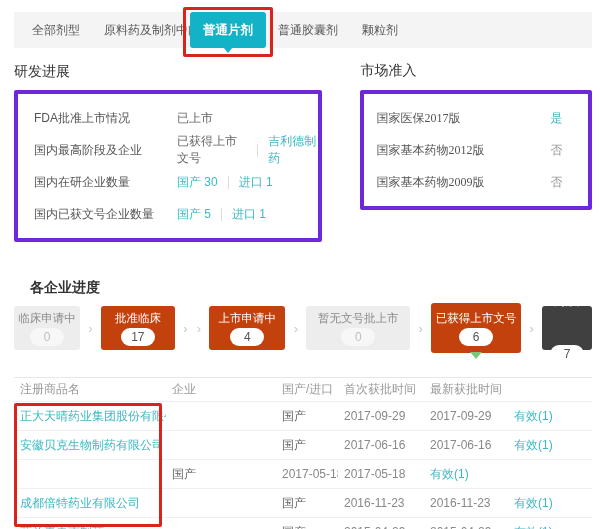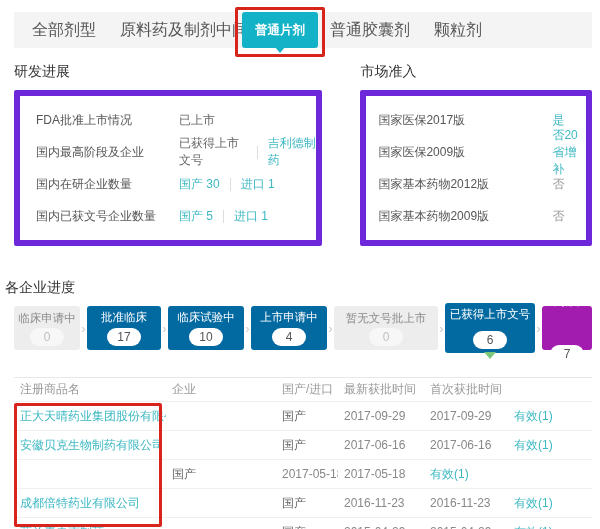--- a/index.html
+++ b/index.html
@@ -3,65 +3,65 @@
 <meta charset="utf-8">
 <style>
   * { margin:0; padding:0; box-sizing:border-box; }
   html,body { background:#fff; }
   body { font-family:"Liberation Sans","DejaVu Sans",sans-serif; }
   .page { position:relative; width:600px; height:529px; background:#fff; overflow:hidden; }
 
   
   .tabbar { position:absolute; top:12px; left:14px; right:8px; height:36px;
             background:#f4f4f4; display:flex; align-items:center; padding-left:6px; }
-  .tab { font-size:16px; color:#555; white-space:nowrap; padding:0 8px; margin:4px 4px; cursor:pointer; }
+  .tab { font-size:12px; color:#555; white-space:nowrap; padding:0 8px; margin:4px 4px; cursor:pointer; }
   .tab-active-wrap { position:relative; margin-left:-34px; z-index:2; }
   .tab-active { position:relative; height:36px; margin:-4px 0; padding:12px 13px;
                 background:#14b2c7; color:#fff; font-size:12.5px; font-weight:bold;
                 display:flex; align-items:center; border-radius:3px; cursor:pointer; }
   .tab-active::after { content:""; position:absolute; left:50%; bottom:-5px; transform:translateX(-50%);
                        border:5px solid transparent; border-top:6px solid #14b2c7; border-bottom:0; }
   .anno { position:absolute; border:3px solid #d7251d; border-radius:2px; z-index:6; pointer-events:none; }
   .anno-tab { top:-9px; bottom:-13px; left:-7px; right:-7px; }
   .anno-table { top:403px; left:14px; width:148px; height:124px; }
 
   
   .panels { position:absolute; top:62px; left:14px; right:8px; display:flex; }
   .col-left { width:309px; margin-right:38px; }
-  .col-right { width:232px; }
+  .col-right { width:232px;font-family:Liberation Serif, serif; }
   .sec-title { font-size:14px; color:#333; height:18px; line-height:18px; }
-  .panel { margin-top:10px; border:6px solid #6d28d9; border-radius:2px; background:#fff; padding:8px 0; }
+  .panel { margin-top:10px; border:4px solid #6d28d9; border-radius:2px; background:#fff; padding:8px 0; }
   .info-row { display:flex; align-items:center; height:32px; font-size:12px; }
   .col-left .info-row { padding-left:16px; }
   .col-right .info-row { padding-left:12px;gap:41px; }
   .info-label { color:#555; }
   .col-left .info-label { width:143px; flex:none; }
   .col-right .info-label { width:133px; flex:none; }
   .info-value { color:#666; }
   .muted { color:#999; }
   .vdiv { display:inline-block; width:1px; height:13px; background:#ddd; margin:0 10px; vertical-align:-2px; }
   a.link { text-decoration:none; color:#3db8c3; cursor:pointer; }
 
   
-  .progress-title { position:absolute; top:278px; left:5px; }
+  .progress-title { position:absolute; top:278px; left:30px;font-weight:bold; }
   .stages { position:absolute; top:302px; left:14px; right:8px; height:52px;
             display:flex; align-items:center; justify-content:space-between; }
   .stage { height:44px; border-radius:3px; display:flex; flex-direction:column;
            align-items:center; justify-content:center; gap:2px; padding:4px 5px;
            flex:0 0 auto; cursor:pointer; }
   .stage-label { font-size:11.5px; white-space:nowrap; }
   .pill { background:#fff; border-radius:10px; min-width:34px; height:18px; line-height:18px;
           text-align:center; font-size:12px; padding:0 8px; }
   .stage.gray { background:#ededed; }
   .stage.gray .stage-label { color:#8c8c8c; }
   .stage.gray .pill { background:#f7f7f7; color:#bfbfbf; }
-  .stage.green { background:#0369a1;justify-content:space-between; }
+  .stage.green { background:#c2410c; }
   .stage.green .stage-label { color:#fff; }
   .stage.green .pill { color:#555; }
-  .stage.slate { background:#a21caf;gap:36px; }
+  .stage.slate { background:#404040;gap:36px; }
   .stage.slate .stage-label { color:#fff; }
   .stage.slate .pill { color:#555; }
   .stage.selected { position:relative; height:50px; }
   .stage.selected::after { content:""; position:absolute; left:50%; bottom:-6px; transform:translateX(-50%);
                            border:6px solid transparent; border-top:7px solid #7ac77c; border-bottom:0; }
   .arrow { color:#c9c9c9; font-size:13px; flex:0 0 auto; padding:0 1px; line-height:1; }
   .w1{width:66px} .w2{width:74px} .w3{width:76px} .w4{width:76px} .w5{width:104px} .w6{width:90px} .w7{width:50px}
 
   
   .table { position:absolute; top:377px; left:14px; right:8px; border-top:1px solid #e8e8e8; }
@@ -120,24 +120,20 @@
     </div>
 
     <div class="col-right">
       <div class="sec-title">市场准入</div>
       <div class="panel">
         <div class="info-row">
           <span class="info-label">国家医保2017版</span>
           <a class="link">是</a>
         </div>
         <div class="info-row">
-          <span class="info-label">国家医保2009版</span>
-          <a class="link">否20省增补</a>
-        </div>
-        <div class="info-row">
           <span class="info-label">国家基本药物2012版</span>
           <span class="info-value muted">否</span>
         </div>
         <div class="info-row">
           <span class="info-label">国家基本药物2009版</span>
           <span class="info-value muted">否</span>
         </div>
       </div>
     </div>
   </div>
@@ -147,24 +143,20 @@
     <div class="stage gray w1">
       <span class="stage-label">临床申请中</span>
       <span class="pill">0</span>
     </div>
     <span class="arrow">›</span>
     <div class="stage green w2">
       <span class="stage-label">批准临床</span>
       <span class="pill">17</span>
     </div>
     <span class="arrow">›</span>
-    <div class="stage green w3">
-      <span class="stage-label">临床试验中</span>
-      <span class="pill">10</span>
-    </div>
     <span class="arrow">›</span>
     <div class="stage green w4">
       <span class="stage-label">上市申请中</span>
       <span class="pill">4</span>
     </div>
     <span class="arrow">›</span>
     <div class="stage gray w5">
       <span class="stage-label">暂无文号批上市</span>
       <span class="pill">0</span>
     </div>
@@ -178,22 +170,22 @@
       <span class="stage-label">不批准</span>
       <span class="pill">7</span>
     </div>
   </div>
 
   <div class="table">
     <div class="trow thead">
       <div class="cell">注册商品名</div>
       <div class="cell">企业</div>
       <div class="cell">国产/进口</div>
+      <div class="cell">首次获批时间</div>
       <div class="cell">最新获批时间</div>
-      <div class="cell">首次获批时间</div>
     </div>
 
     <div class="trow tbody-row">
       <div class="cell cell-company">正大天晴药业集团股份有限公司</div>
       <div class="cell"></div>
       <div class="cell cell-origin">国产</div>
       <div class="cell cell-date">2017-09-29</div>
       <div class="cell cell-date">2017-09-29</div>
       <div class="cell cell-license">有效(1)</div>
     </div>

